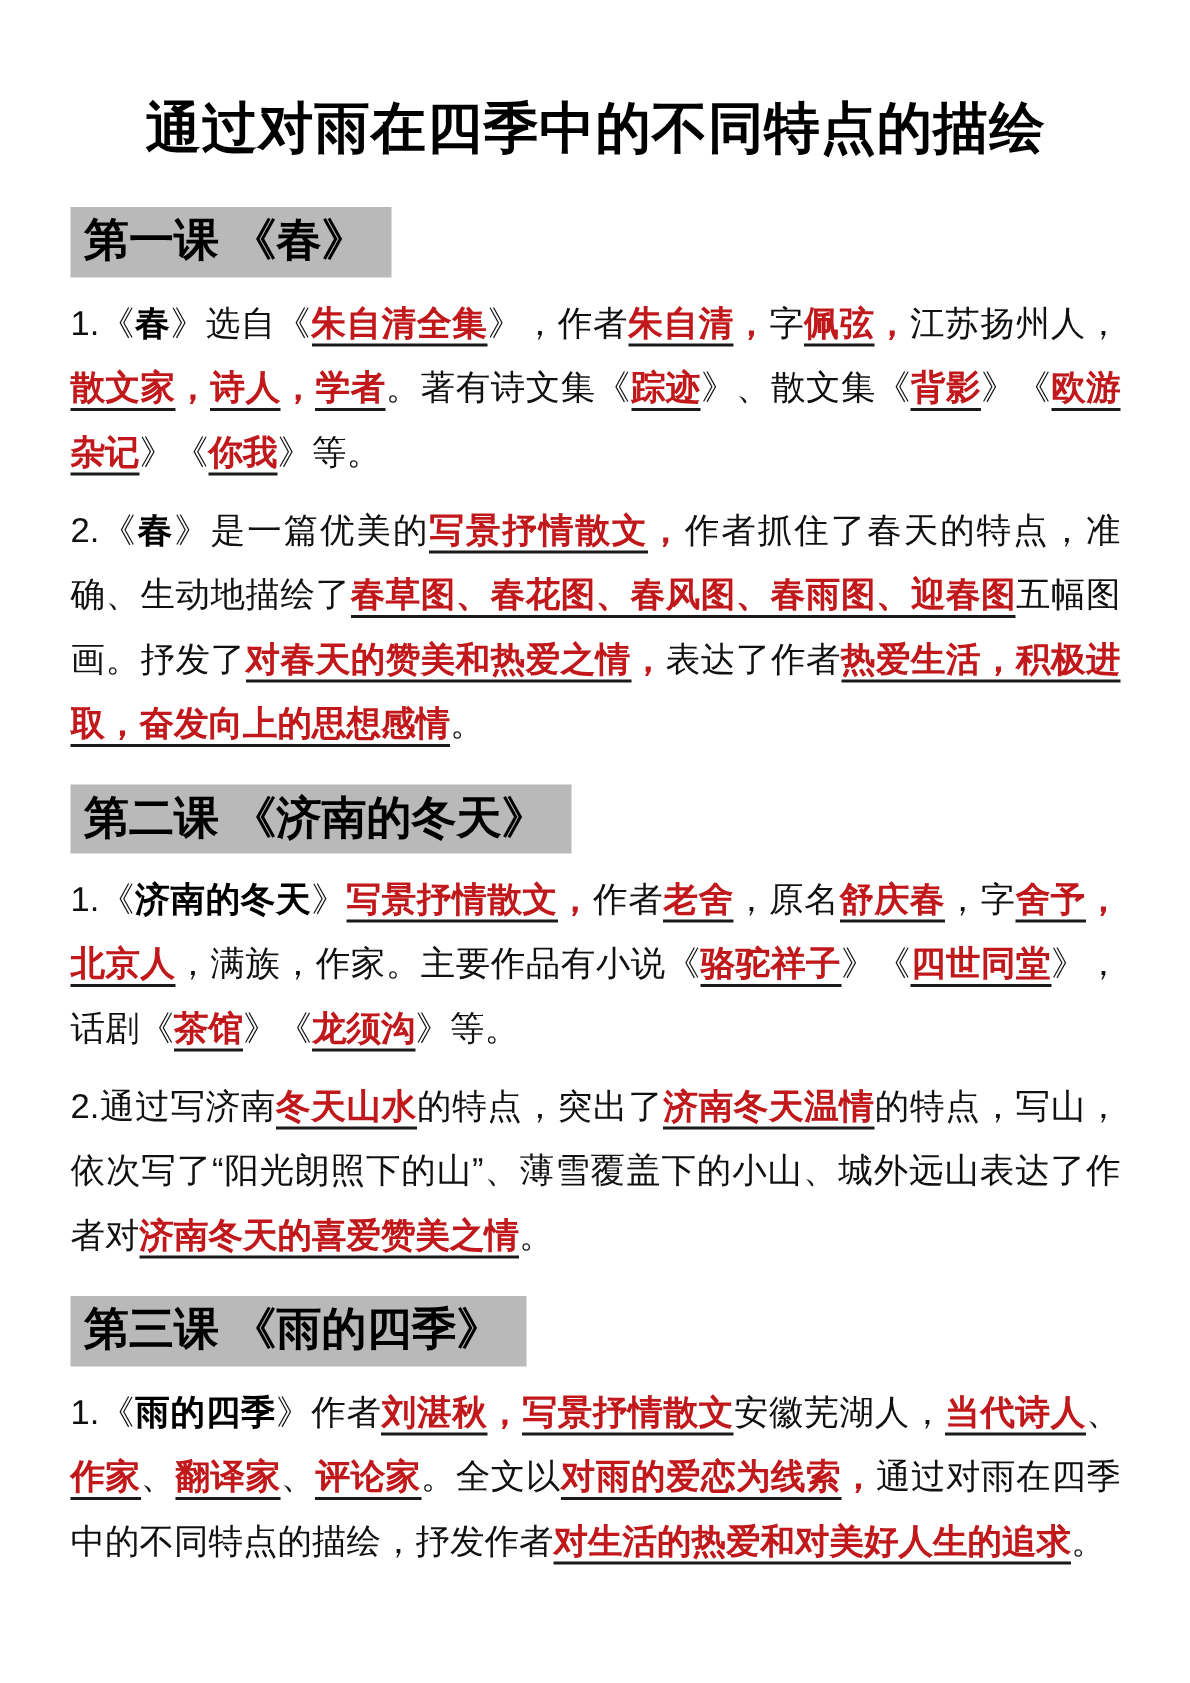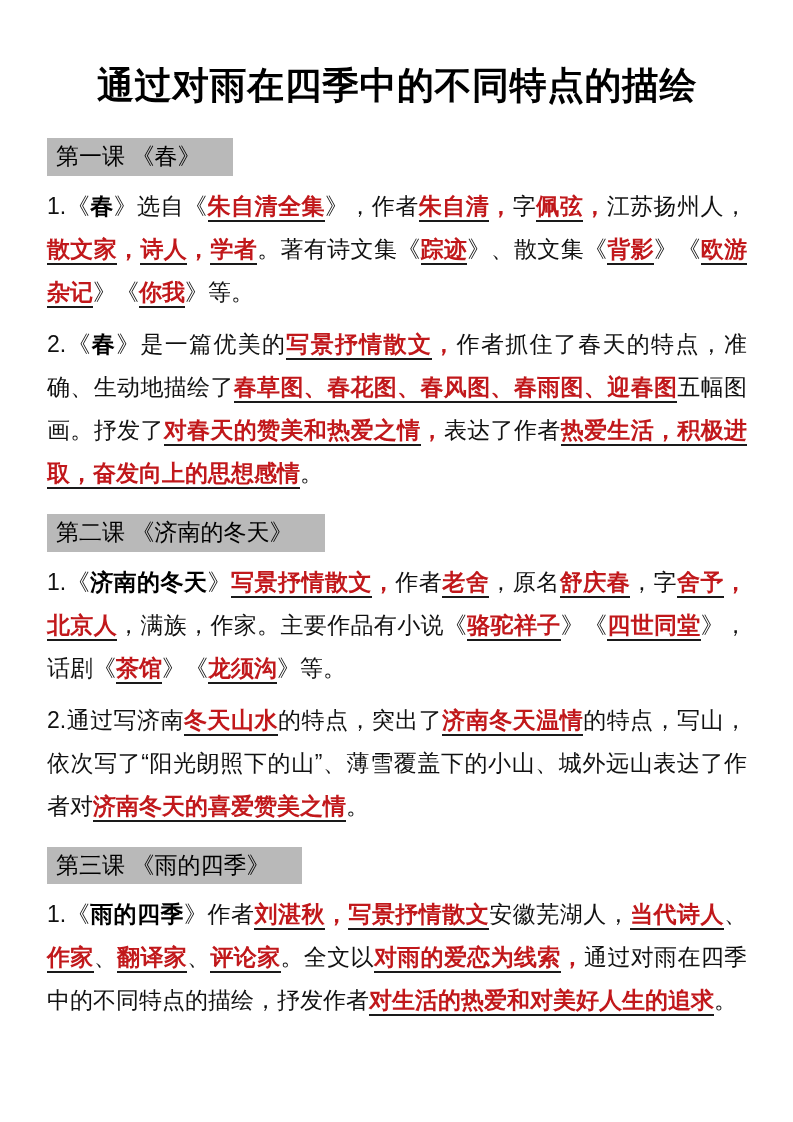--- a/index.html
+++ b/index.html
@@ -28,23 +28,23 @@
     color:#000;
     letter-spacing:0.5px;
     margin:20px 0 18px 0;
     line-height:1.3;
   }
   .section{margin:0 0 6px 0;}
   .section-header{
     display:inline-block;
     background:var(--header-bg);
     color:#000;
-    font-size:23px;
-    font-weight:400;
-    padding:4px 33px 5px 9px;
+    font-size:30px;
+    font-weight:700;
+    padding:4px 17px 5px 9px;
     margin:10px 0 4px 0;
     line-height:1.25;
   }
   .para{
     font-size:23px;
     line-height:43px;
     margin:5px 0 9px 0;
     text-align:justify;
     color:var(--ink);
   }

